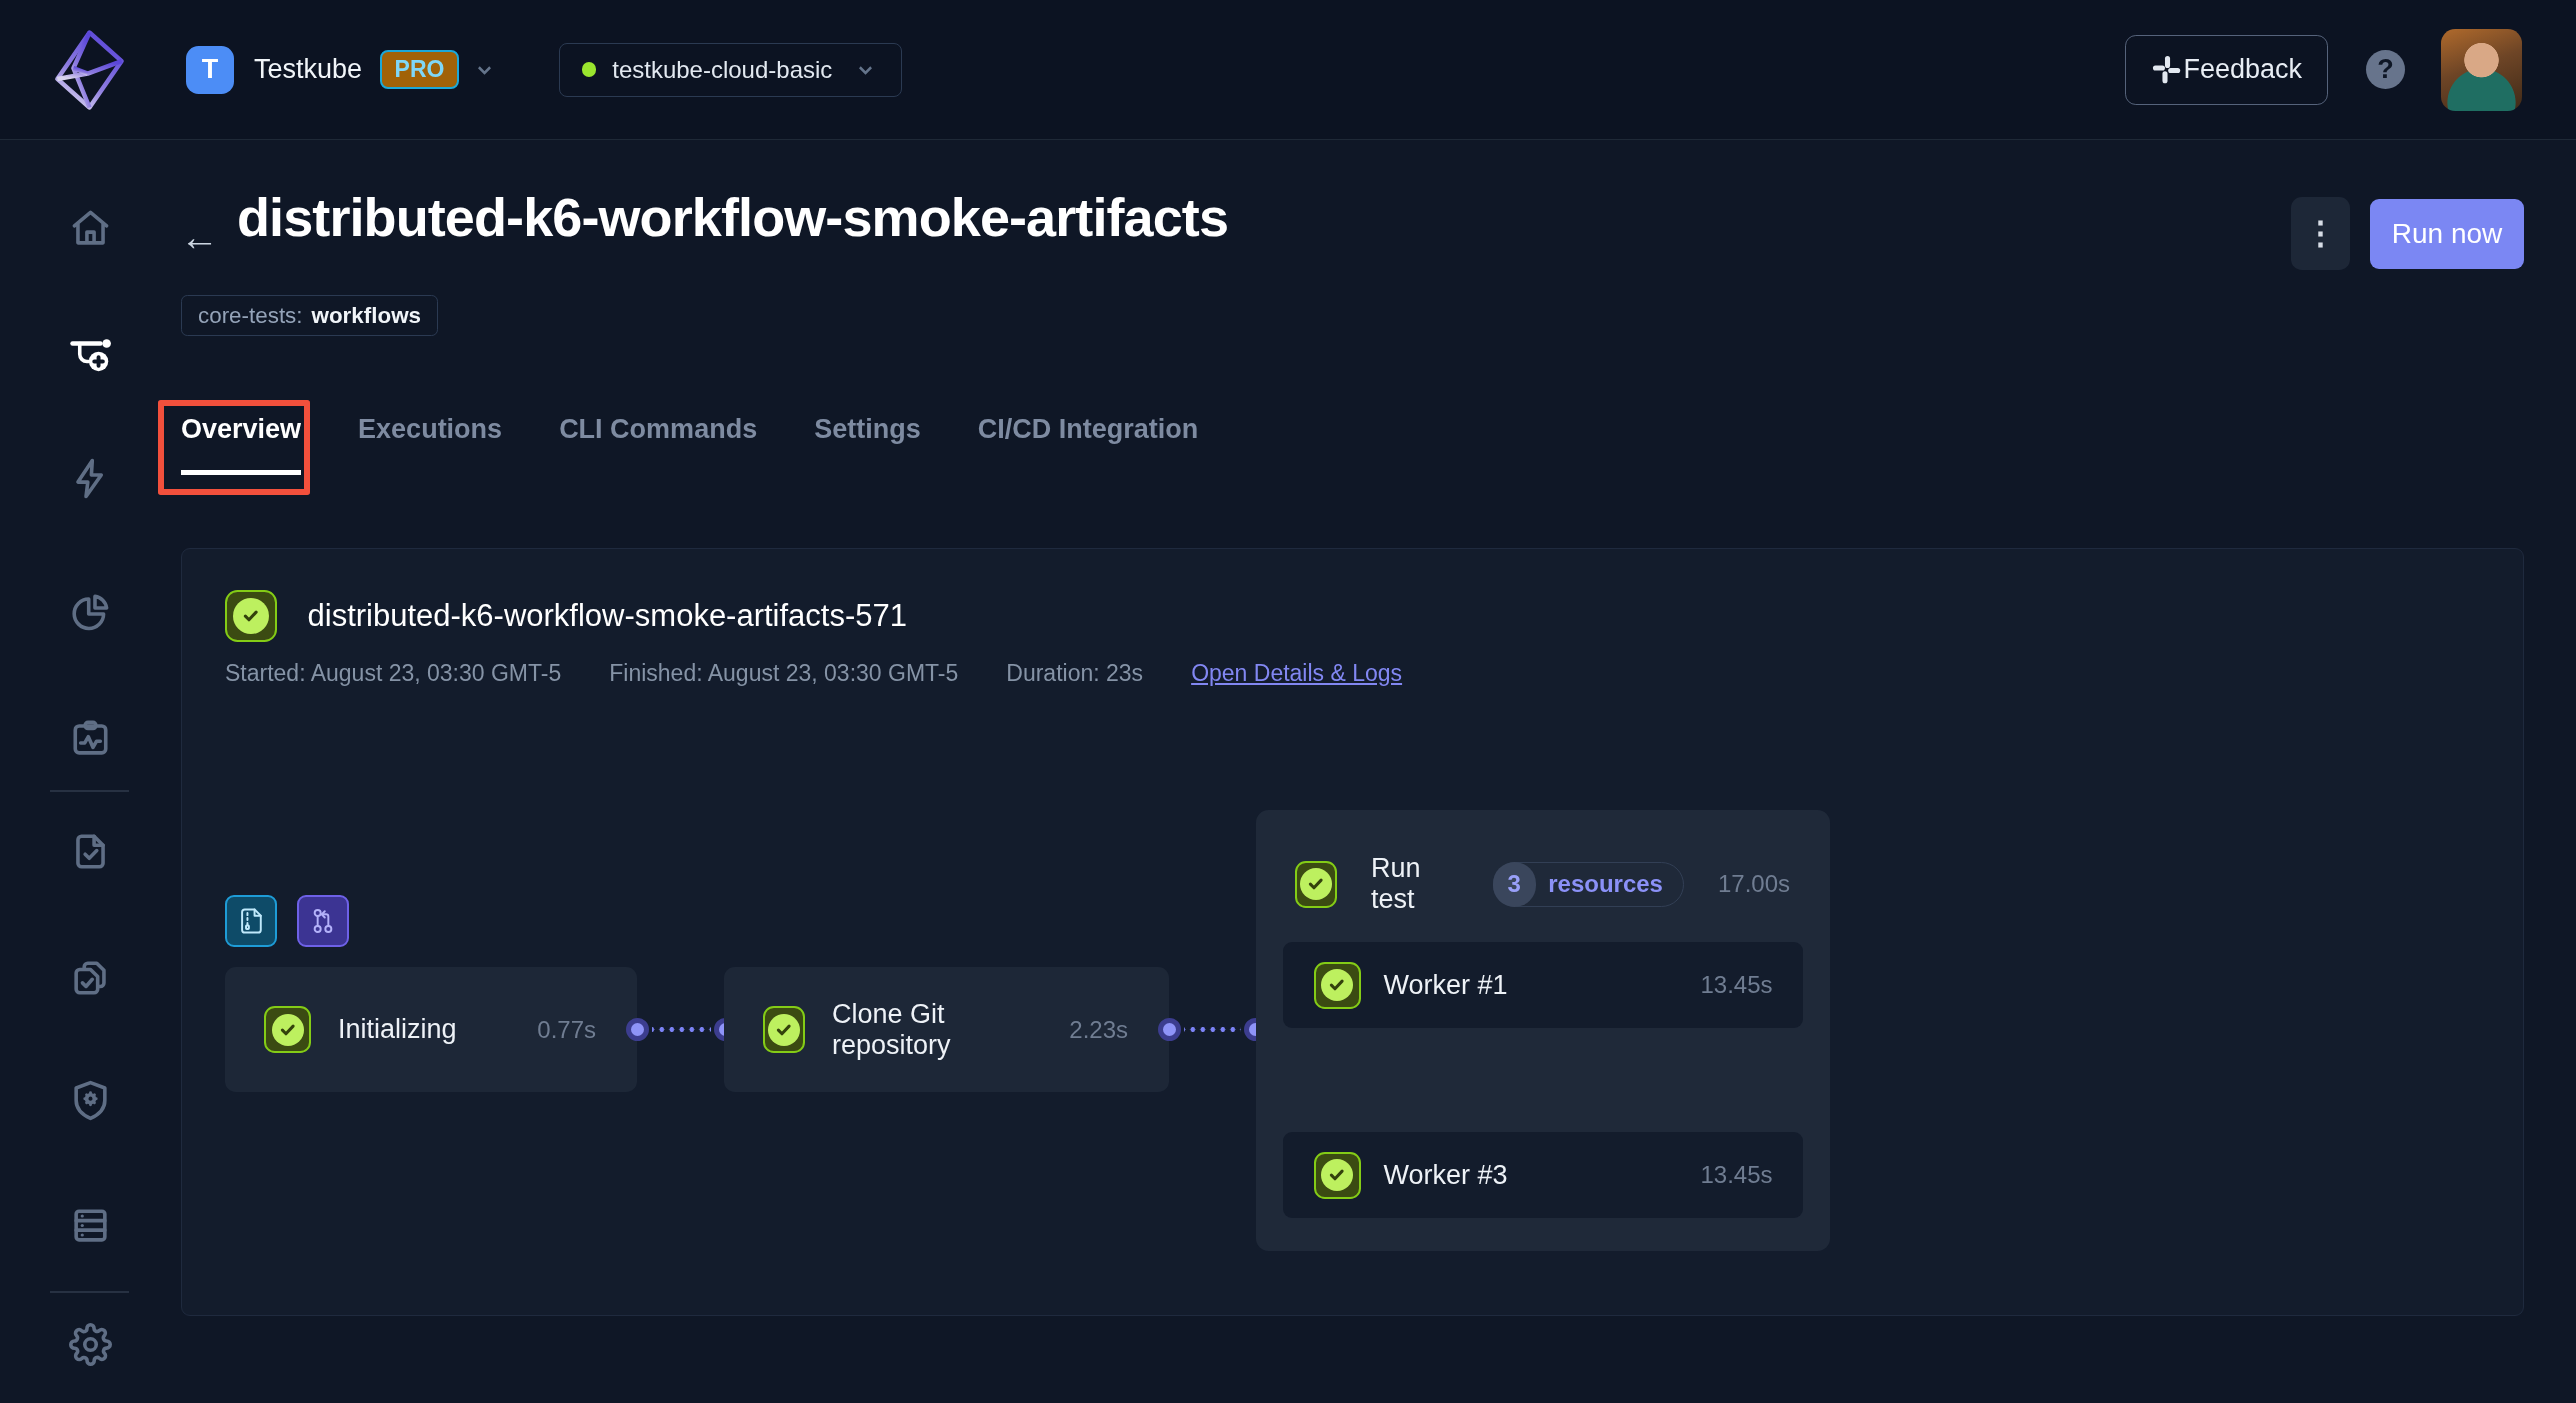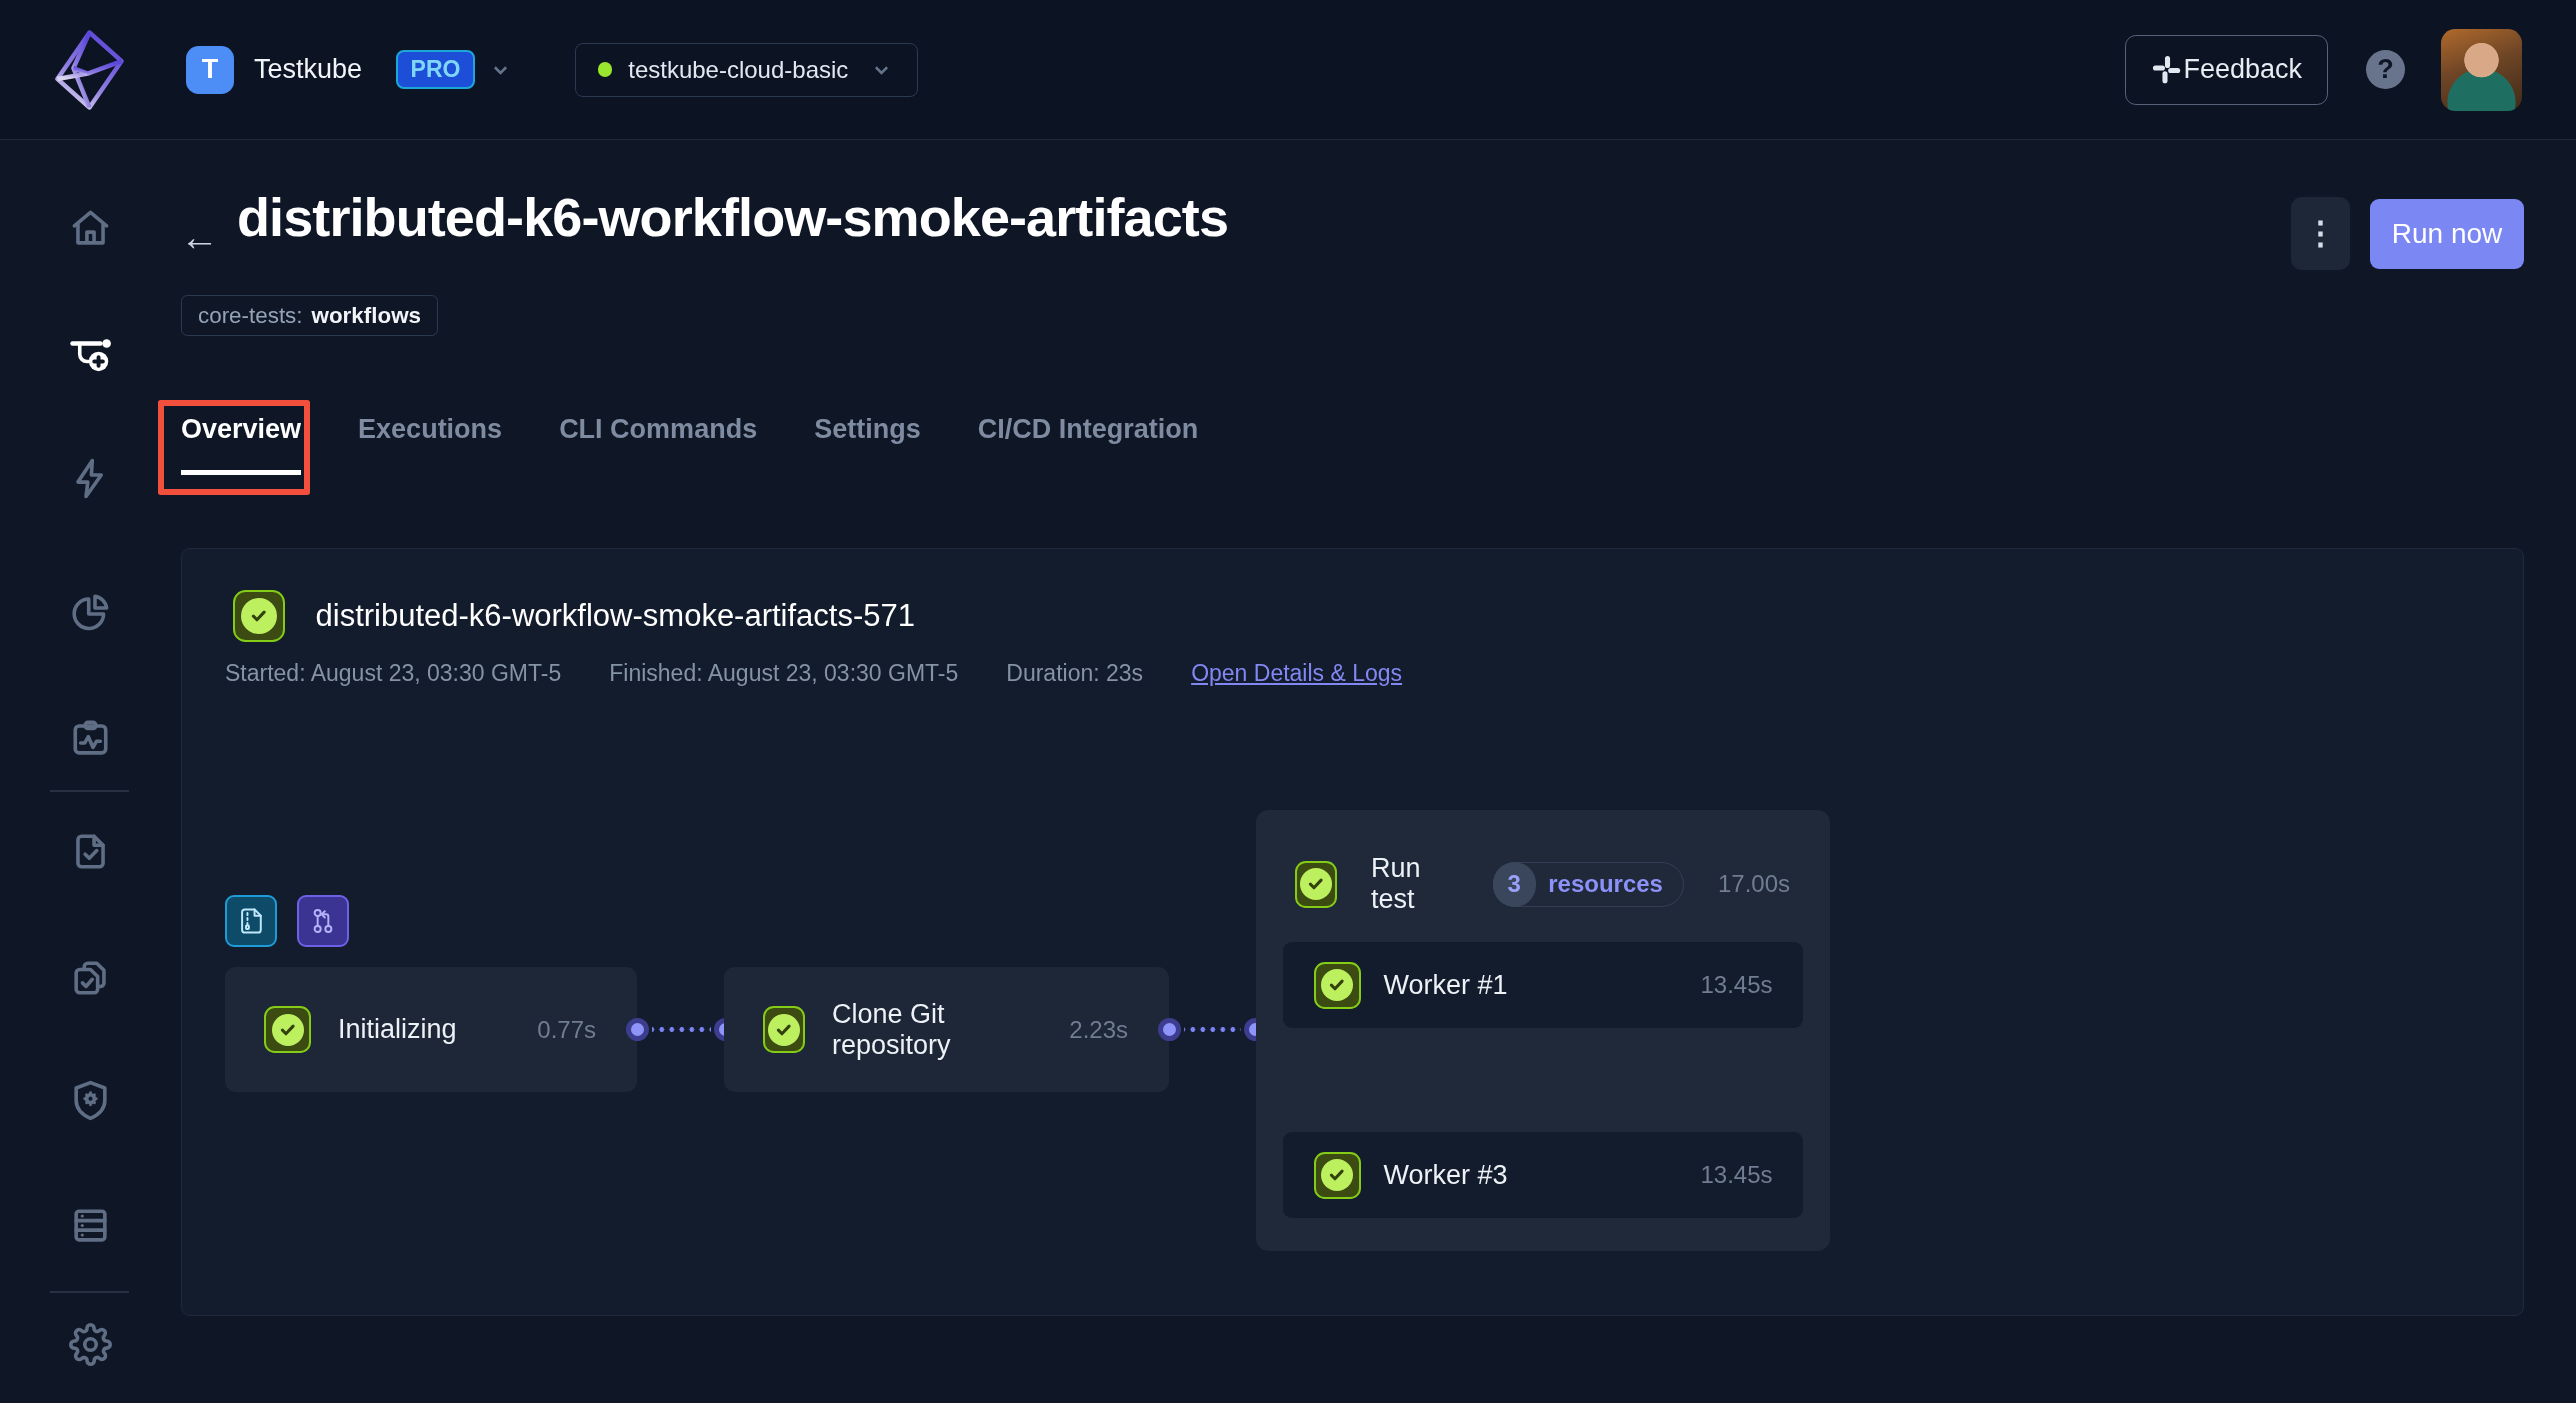--- a/index.html
+++ b/index.html
@@ -9,22 +9,22 @@
   
   .topbar { position:absolute; left:0; top:0; width:2576px; height:140px;
             background:#0c1322; border-bottom:1.8px solid #1f2937;
             display:flex; align-items:center; z-index:10; }
   .logo { margin-left:52px; width:75px; height:86px; display:block; }
   .org { display:flex; align-items:center; margin-left:59px; cursor:pointer; }
   .org-avatar { width:48px; height:48px; border-radius:12.5px; background:#4c8df6;
                 display:flex; align-items:center; justify-content:center;
                 font-size:27px; font-weight:bold; color:#fff; }
   .org-name { margin-left:20px; font-size:27px; color:#f1f5f9; }
-  .pro { margin-left:34px; height:39px; padding:0 12.5px; border-radius:8px;
-         background:#1d4ed8; border:2.2px solid #1ba8d8; color:#7fd7f7;
+  .pro { margin-left:18px; height:39px; padding:0 12.5px; border-radius:8px;
+         background:#a16207; border:2.2px solid #1ba8d8; color:#7fd7f7;
          font-weight:bold; font-size:23px; display:flex; align-items:center; }
   .chev { width:27px; height:27px; stroke:#64748b; fill:none; stroke-width:2.2; }
   .org .chev { margin-left:12.5px; }
 
   .env { margin-left:61px; height:54px; min-width:314px; padding:0 21.5px;
          border:1.8px solid #2b3a52; border-radius:8px; display:flex; align-items:center;
          cursor:pointer; }
   .env-dot { width:14.3px; height:14.3px; border-radius:50%; background:#9ae52e; }
   .env-name { margin-left:16px; font-size:24px; color:#e2e8f0; }
   .env .chev { margin-left:20px; }
@@ -82,21 +82,21 @@
 
   .status-icon { width:52px; height:52px; border-radius:12.5px; background:#3b4b12;
                  border:2.7px solid #84cc16; display:flex; align-items:center; justify-content:center; }
   .status-icon .disc { width:36px; height:36px; border-radius:50%; background:#bdf05f;
                        display:flex; align-items:center; justify-content:center; }
   .status-icon svg { width:21.5px; height:21.5px; stroke:#33420c; stroke-width:3.4;
                      fill:none; stroke-linecap:round; stroke-linejoin:round; }
   .status-icon.sm { width:47px; height:47px; border-radius:10.8px; }
   .status-icon.sm .disc { width:32px; height:32px; }
 
-  .exec-head { position:absolute; left:43px; top:41px; display:flex; align-items:center; gap:30.5px;margin-left:8px; }
+  .exec-head { position:absolute; left:43px; top:41px; display:flex; align-items:center; gap:30.5px; }
   .exec-name { font-size:31px; font-weight:500; color:#ffffff; }
   .exec-meta { position:absolute; left:43px; top:111px; display:flex; align-items:center;
                gap:48px; font-size:23px; color:#8593a6; }
   .exec-meta a { color:#8287f2; font-weight:500; text-decoration:underline; cursor:pointer; }
 
   .tool-btn { position:absolute; width:52px; height:52px; border-radius:9px; cursor:pointer;
               display:flex; align-items:center; justify-content:center; }
   .tool-btn svg { width:32px; height:32px; fill:none; stroke-width:2.2;
                   stroke-linecap:round; stroke-linejoin:round; }
   .tool-zip { left:43px; top:346px; background:#0e4b68; border:2.2px solid #1e9cd7; }

